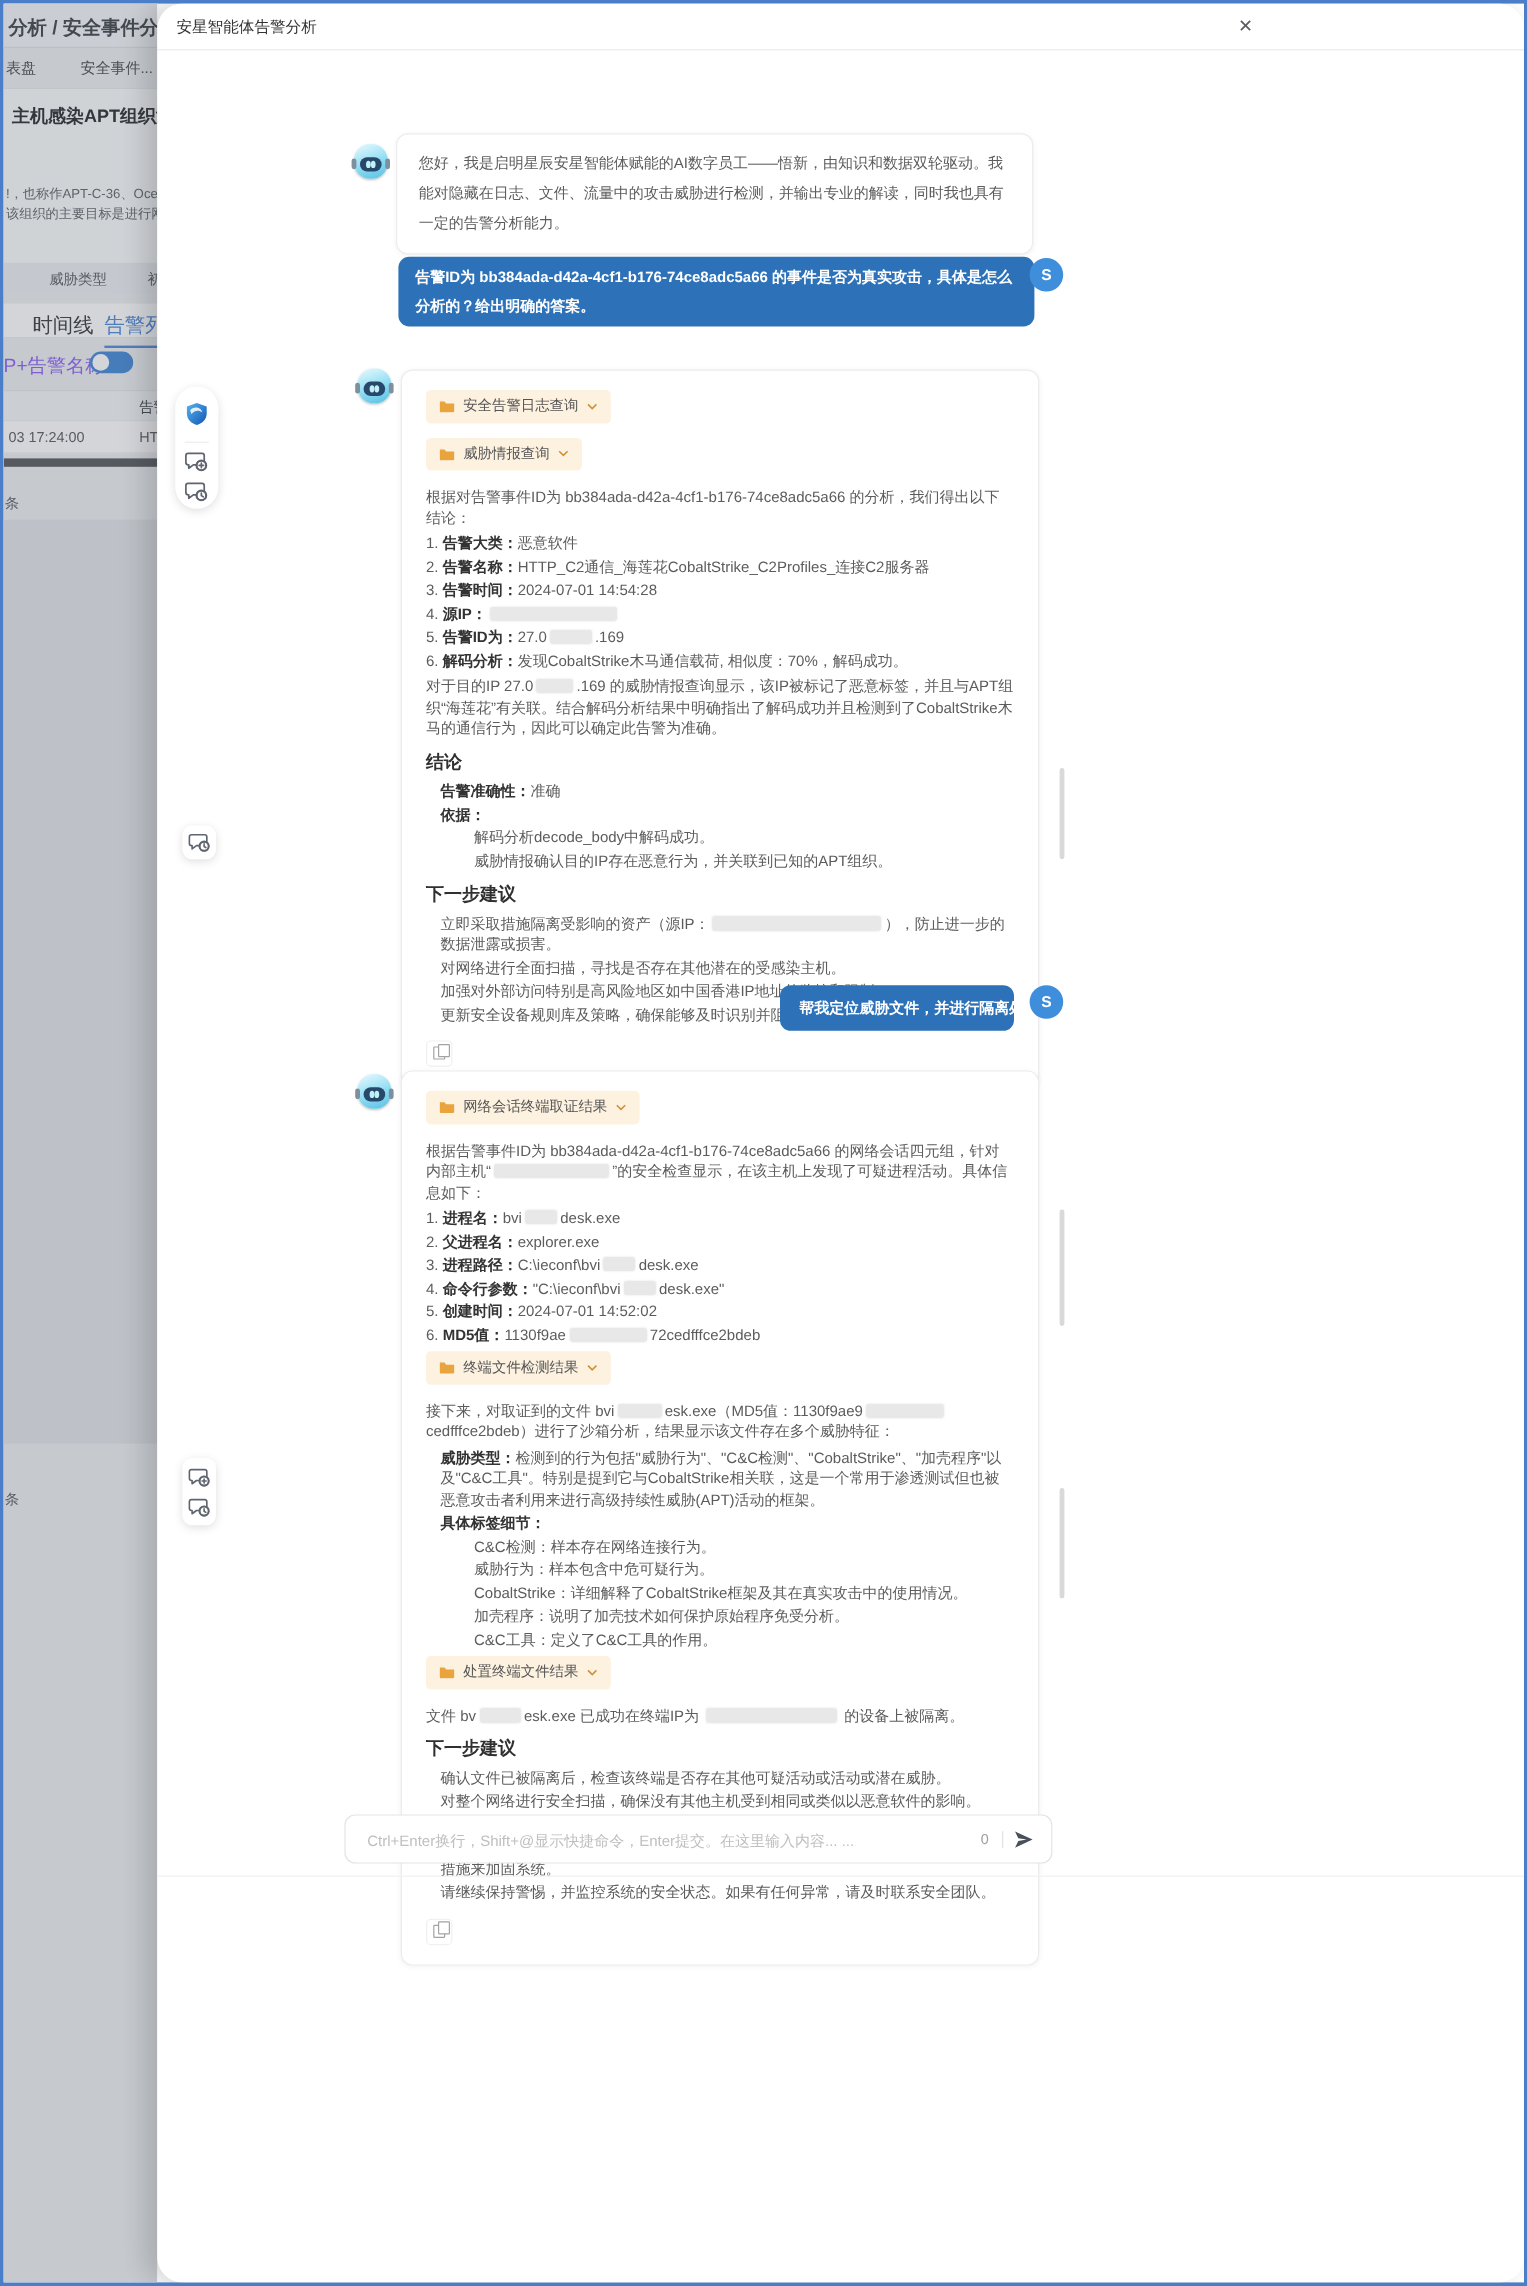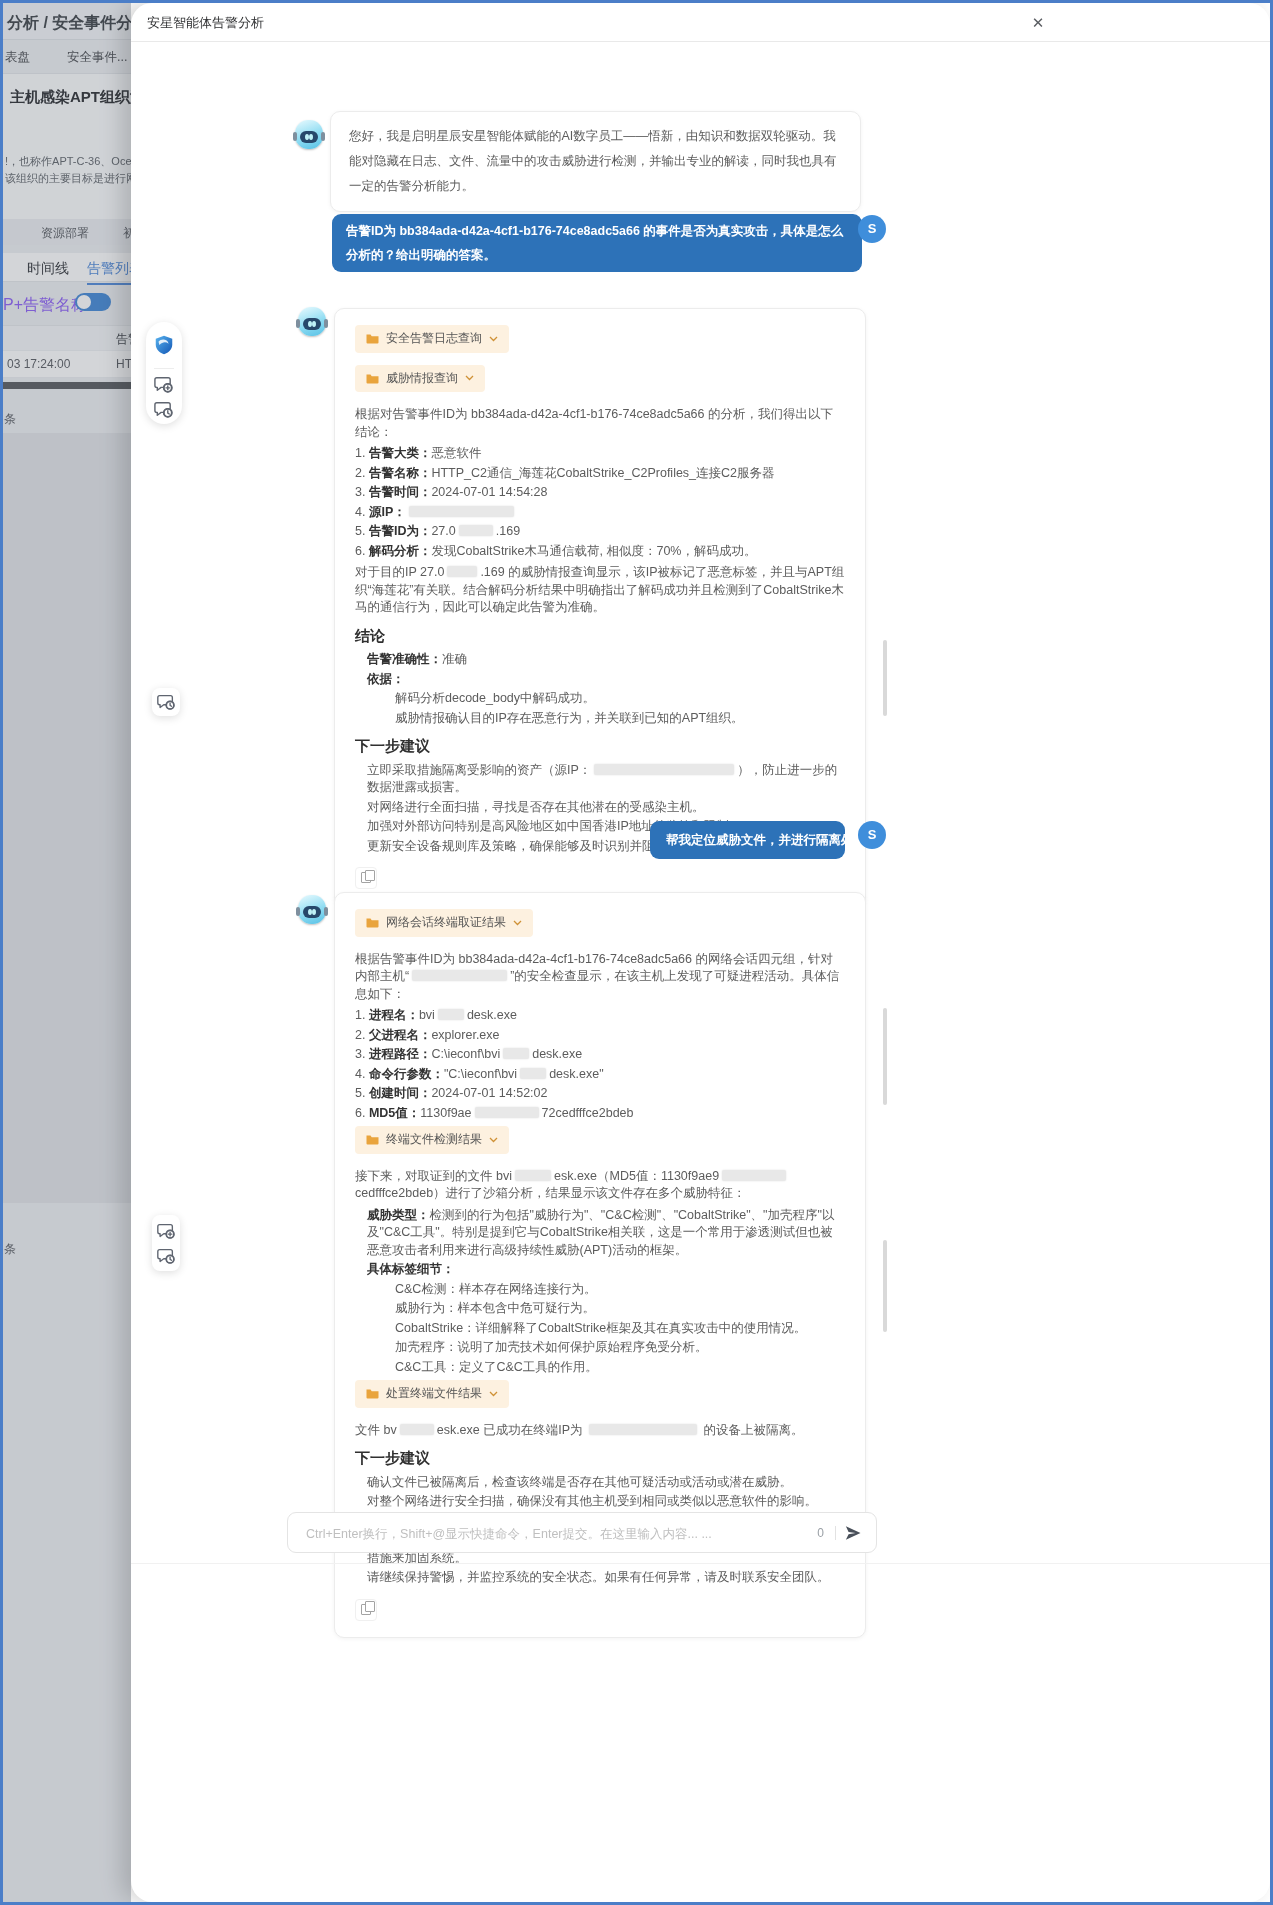--- a/index.html
+++ b/index.html
@@ -14,21 +14,21 @@
   .bg-tabs1{position:absolute;left:0;top:42px;width:100%;height:26px;font-size:12.5px;color:#45484d;}
   .bg-tab-a{position:absolute;left:2px;top:4px;white-space:nowrap;}
   .bg-tab-b{position:absolute;left:64px;top:4px;white-space:nowrap;}
   .bg-card{position:absolute;left:0;top:70px;width:100%;height:146px;background:#fbfcfd;border-top:1px solid #e2e5e9;}
   .bg-card-title{position:absolute;left:7px;top:14px;font-size:15px;font-weight:bold;color:#26282c;white-space:nowrap;}
   .bg-desc1{position:absolute;left:2px;top:80px;font-size:11px;color:#5e6369;white-space:nowrap;}
   .bg-desc2{position:absolute;left:2px;top:97px;font-size:11px;color:#5e6369;white-space:nowrap;}
   .bg-tabs2{position:absolute;left:0;top:216px;width:100%;height:26px;background:#eceef2;font-size:12px;color:#55585e;}
   .bg-tab-c{position:absolute;left:38px;top:6px;white-space:nowrap;}
   .bg-tab-d{position:absolute;left:120px;top:6px;white-space:nowrap;}
-  .bg-tabs3{position:absolute;left:0;top:250px;width:100%;height:28px;background:#fff;border-bottom:1px solid #e4e7ea;font-size:14px;}
+  .bg-tabs3{position:absolute;left:0;top:250px;width:100%;height:28px;background:#fff;border-bottom:1px solid #e4e7ea;font-size:17px;}
   .bg-tab-e{position:absolute;left:24px;top:7px;color:#33363b;white-space:nowrap;}
   .bg-tab-f{position:absolute;left:84px;top:7px;color:#4c87d9;white-space:nowrap;border-bottom:2px solid #4c87d9;padding-bottom:5px;}
   .bg-filter{position:absolute;left:0;top:286px;width:100%;height:26px;font-size:16px;color:#8b5cf6;}
   .bg-filter-label{position:absolute;left:0px;top:6px;white-space:nowrap;}
   .toggle{position:absolute;left:72px;top:4px;width:36px;height:18px;background:#3e86d6;border-radius:10px;}
   .toggle::before{content:"";position:absolute;left:2px;top:2px;width:14px;height:14px;border-radius:50%;background:#fff;}
   .bg-thead{position:absolute;left:0;top:322px;width:100%;height:24px;background:#f4f6f8;border-top:1px solid #e4e7ea;font-size:12px;color:#3c4046;}
   .bg-th{position:absolute;left:113px;top:5px;white-space:nowrap;}
   .bg-row{position:absolute;left:0;top:348px;width:100%;height:26px;background:#fff;font-size:12px;color:#55585e;border-bottom:1px solid #eceef1;}
   .bg-td-time{position:absolute;left:4px;top:6px;white-space:nowrap;}
@@ -119,21 +119,21 @@
     <div class="bg-tabs1">
       <span class="bg-tab-a">表盘</span>
       <span class="bg-tab-b">安全事件...</span>
     </div>
     <div class="bg-card">
       <div class="bg-card-title">主机感染APT组织海莲</div>
       <div class="bg-desc1">!，也称作APT-C-36、OceanLot</div>
       <div class="bg-desc2">该组织的主要目标是进行网络间</div>
     </div>
     <div class="bg-tabs2">
-      <span class="bg-tab-c">资源部署</span>
+      <span class="bg-tab-c">威胁类型</span>
       <span class="bg-tab-d">初</span>
     </div>
     <div class="bg-tabs3">
       <span class="bg-tab-e">时间线</span>
       <span class="bg-tab-f">告警列表</span>
     </div>
     <div class="bg-filter">
       <span class="bg-filter-label">P+告警名称:</span>
       <span class="toggle"></span>
     </div>

